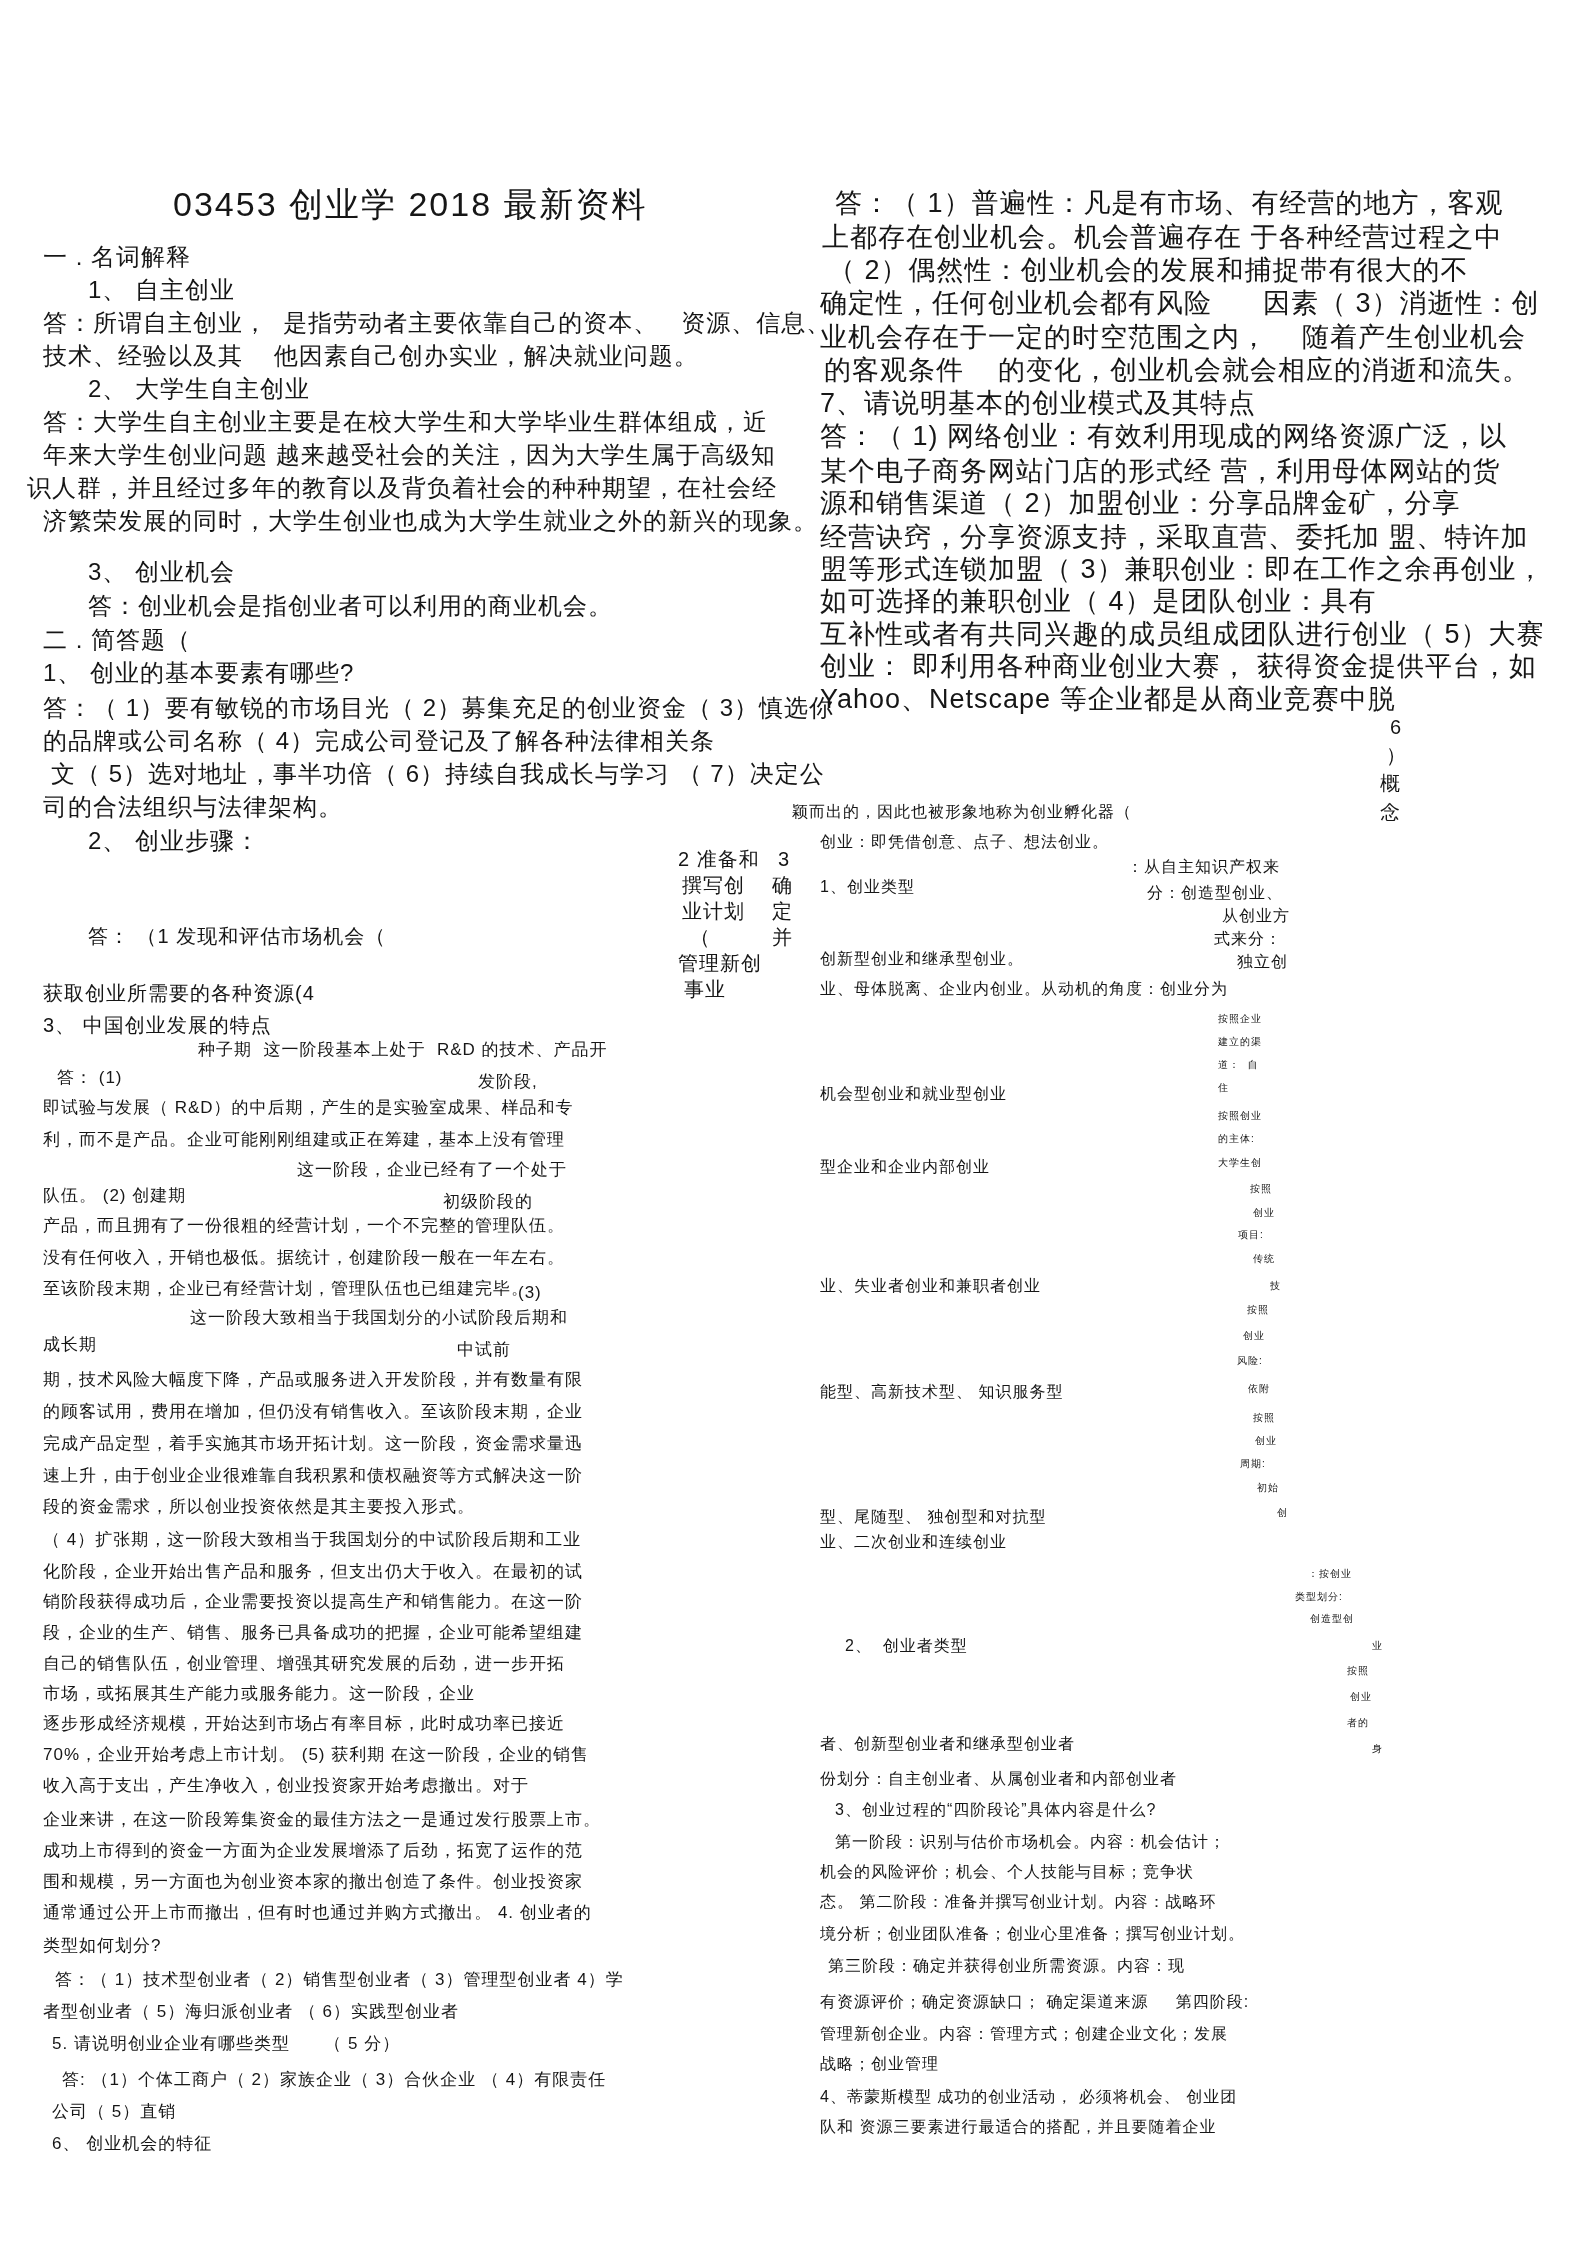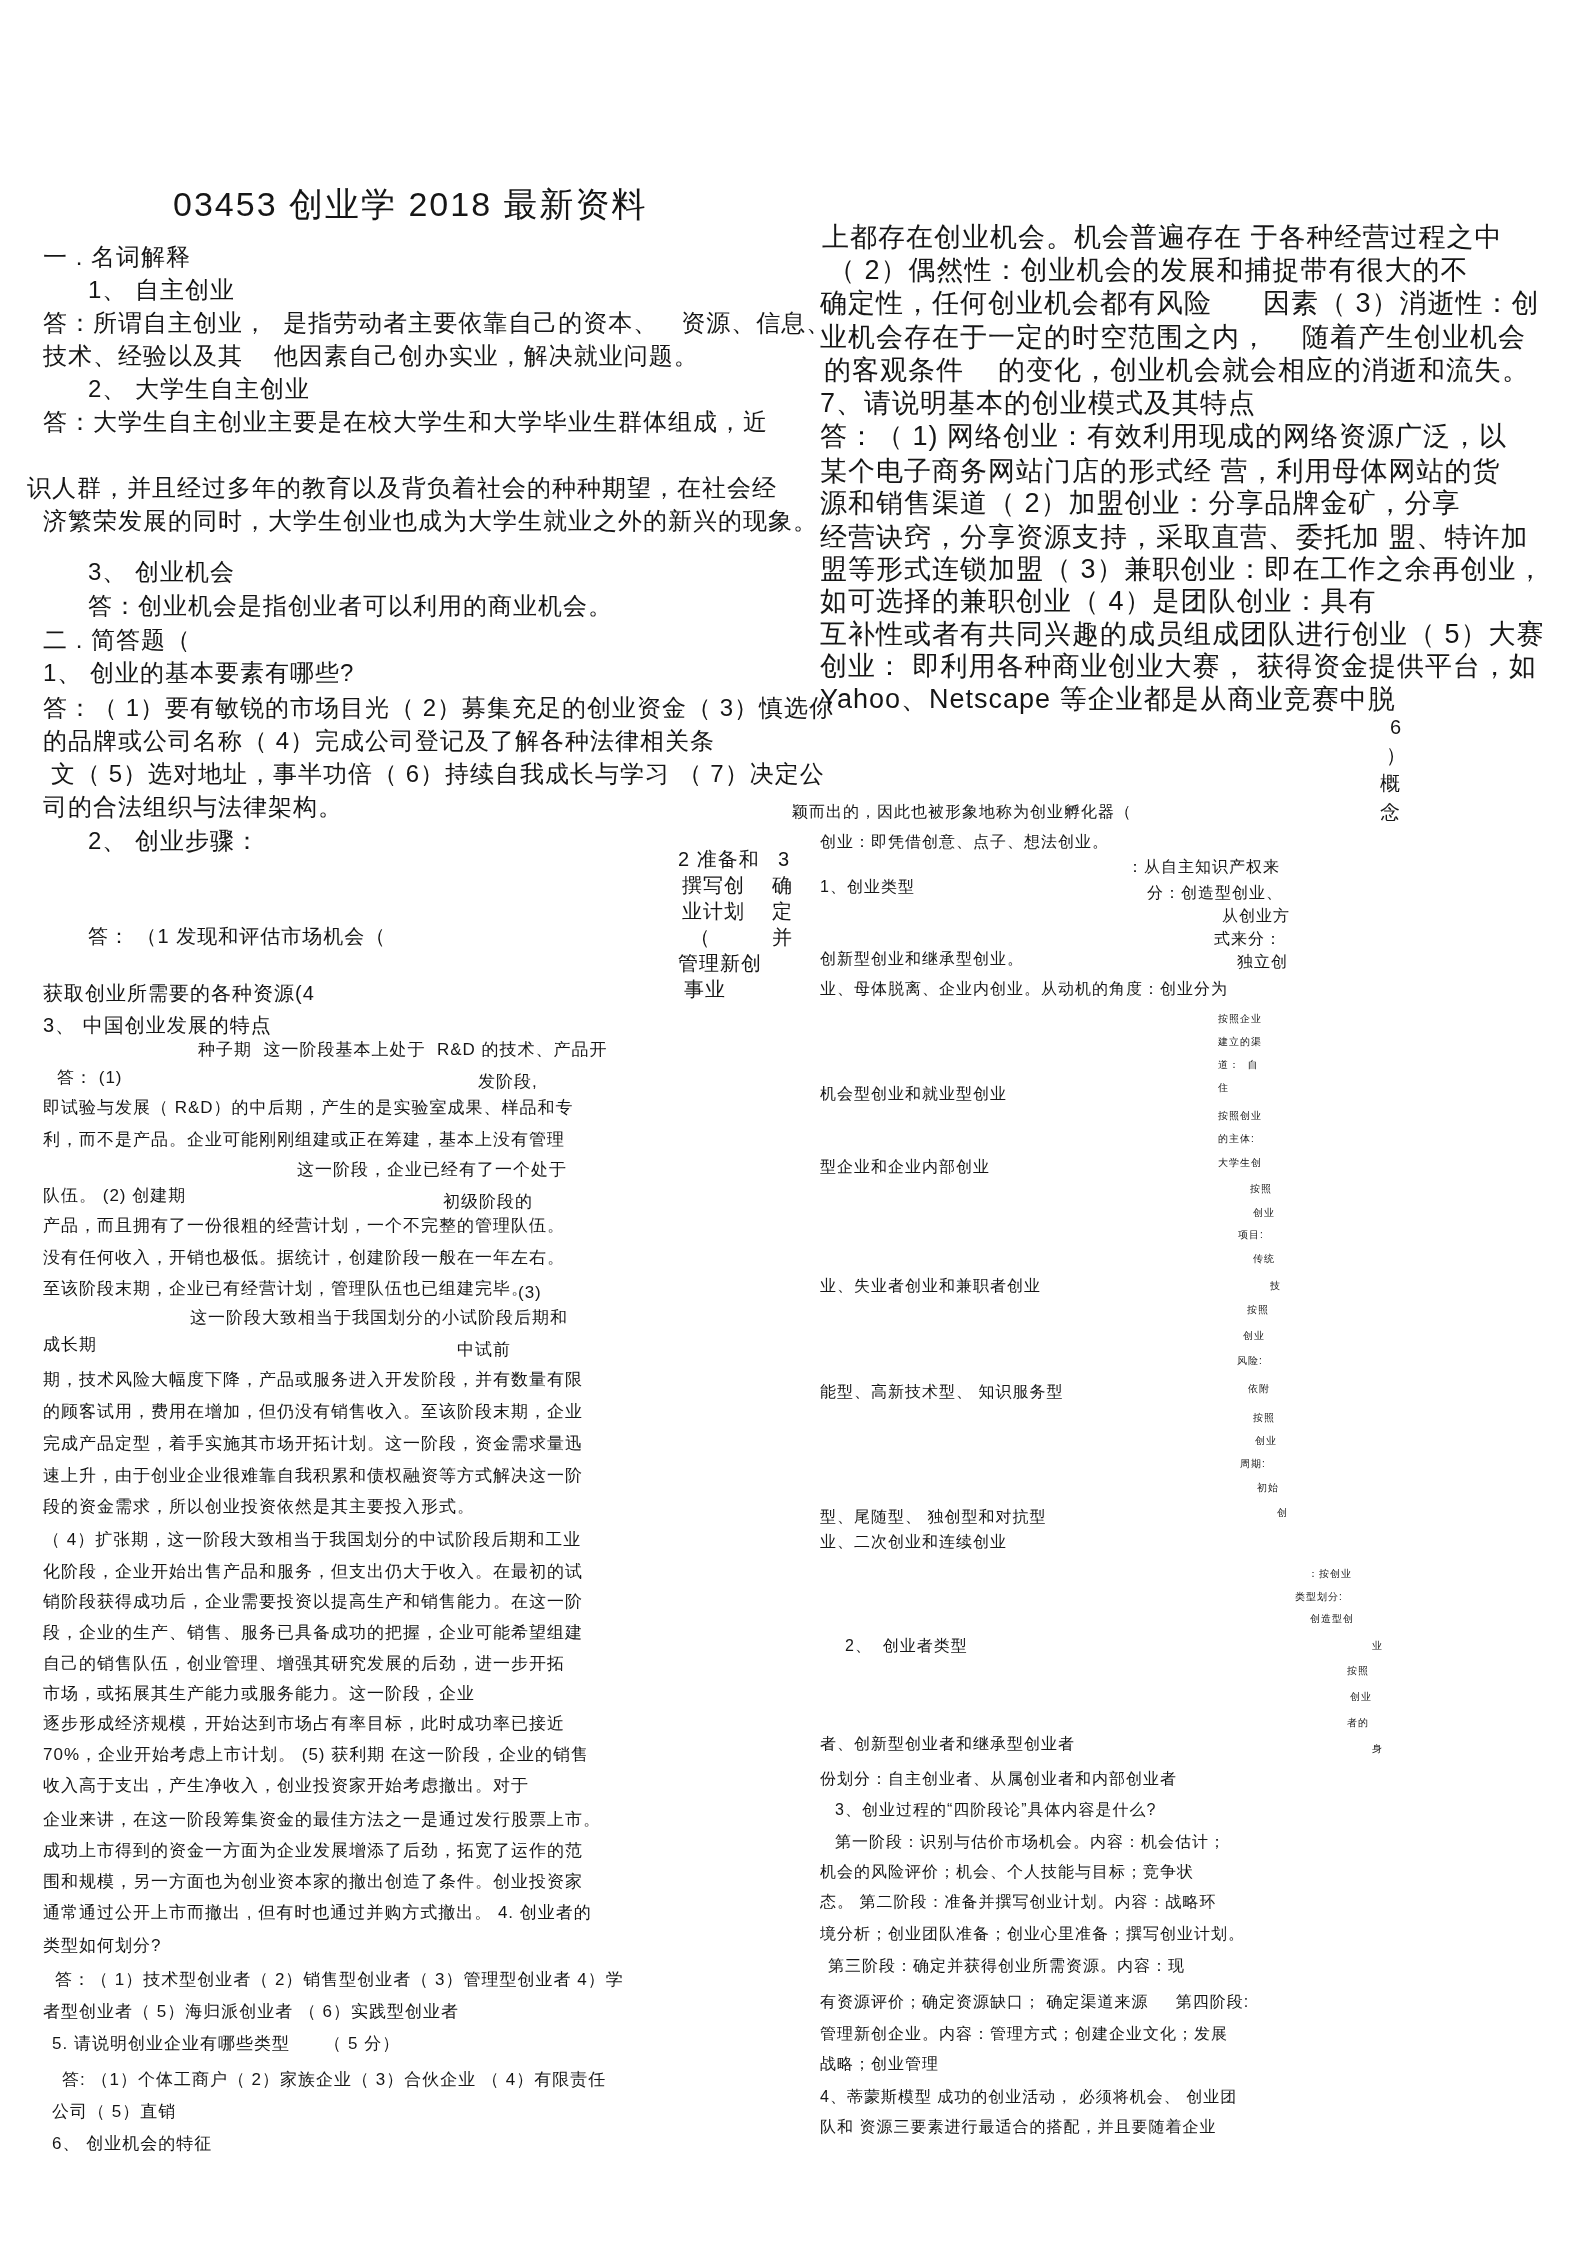--- a/index.html
+++ b/index.html
@@ -31,20 +31,21 @@
 <div class="page">
 
   <div class="ln t34" style="left:173px;top:185px">03453 创业学 2018 最新资料</div>
 
   <div class="ln t24" style="left:43px;top:243px">一 . 名词解释</div>
   <div class="ln t24" style="left:88px;top:276px">1、 自主创业</div>
   <div class="ln t24" style="left:43px;top:309px">答：所谓自主创业，  是指劳动者主要依靠自己的资本、   资源、信息、</div>
   <div class="ln t24" style="left:43px;top:342px">技术、经验以及其    他因素自己创办实业，解决就业问题。</div>
   <div class="ln t24" style="left:88px;top:375px">2、 大学生自主创业</div>
   <div class="ln t24" style="left:43px;top:408px">答：大学生自主创业主要是在校大学生和大学毕业生群体组成，近</div>
+  <div class="ln t24" style="left:43px;top:441px">年来大学生创业问题 越来越受社会的关注，因为大学生属于高级知</div>
   <div class="ln t24" style="left:27px;top:474px">识人群，并且经过多年的教育以及背负着社会的种种期望，在社会经</div>
   <div class="ln t24" style="left:43px;top:507px">济繁荣发展的同时，大学生创业也成为大学生就业之外的新兴的现象。</div>
   <div class="ln t24" style="left:88px;top:558px">3、 创业机会</div>
   <div class="ln t24" style="left:88px;top:592px">答：创业机会是指创业者可以利用的商业机会。</div>
   <div class="ln t24" style="left:43px;top:626px">二 . 简答题（</div>
   <div class="ln t24" style="left:43px;top:659px">1、 创业的基本要素有哪些?</div>
   <div class="ln t24" style="left:43px;top:694px">答：（ 1）要有敏锐的市场目光（ 2）募集充足的创业资金（ 3）慎选你</div>
   <div class="ln t24" style="left:43px;top:727px">的品牌或公司名称（ 4）完成公司登记及了解各种法律相关条</div>
   <div class="ln t24" style="left:51px;top:760px">文（ 5）选对地址，事半功倍（ 6）持续自我成长与学习 （ 7）决定公</div>
   <div class="ln t24" style="left:43px;top:793px">司的合法组织与法律架构。</div>
@@ -99,20 +100,21 @@
   <div class="ln t17" style="left:43px;top:1872px">围和规模，另一方面也为创业资本家的撤出创造了条件。创业投资家</div>
   <div class="ln t17" style="left:43px;top:1903px">通常通过公开上市而撤出 , 但有时也通过并购方式撤出。 4. 创业者的</div>
   <div class="ln t17" style="left:43px;top:1936px">类型如何划分?</div>
   <div class="ln t17" style="left:55px;top:1970px">答：（ 1）技术型创业者（ 2）销售型创业者（ 3）管理型创业者 4）学</div>
   <div class="ln t17" style="left:43px;top:2002px">者型创业者（ 5）海归派创业者 （ 6）实践型创业者</div>
   <div class="ln t17" style="left:52px;top:2034px">5. 请说明创业企业有哪些类型      （ 5 分）</div>
   <div class="ln t17" style="left:62px;top:2070px">答: （1）个体工商户（ 2）家族企业（ 3）合伙企业 （ 4）有限责任</div>
   <div class="ln t17" style="left:52px;top:2102px">公司（ 5）直销</div>
   <div class="ln t17" style="left:52px;top:2134px">6、 创业机会的特征</div>
 
+  <div class="ln t27" style="left:835px;top:188px">答：（ 1）普遍性：凡是有市场、有经营的地方，客观</div>
   <div class="ln t27" style="left:822px;top:222px">上都存在创业机会。机会普遍存在 于各种经营过程之中</div>
   <div class="ln t27" style="left:828px;top:255px">（ 2）偶然性：创业机会的发展和捕捉带有很大的不</div>
   <div class="ln t27" style="left:820px;top:288px">确定性，任何创业机会都有风险      因素（ 3）消逝性：创</div>
   <div class="ln t27" style="left:820px;top:322px">业机会存在于一定的时空范围之内，    随着产生创业机会</div>
   <div class="ln t27" style="left:824px;top:355px">的客观条件    的变化，创业机会就会相应的消逝和流失。</div>
   <div class="ln t27" style="left:820px;top:388px">7、请说明基本的创业模式及其特点</div>
   <div class="ln t27" style="left:820px;top:421px">答：（ 1) 网络创业：有效利用现成的网络资源广泛，以</div>
   <div class="ln t27" style="left:820px;top:456px">某个电子商务网站门店的形式经 营，利用母体网站的货</div>
   <div class="ln t27" style="left:820px;top:488px">源和销售渠道（ 2）加盟创业：分享品牌金矿，分享</div>
   <div class="ln t27" style="left:820px;top:522px">经营诀窍，分享资源支持，采取直营、委托加 盟、特许加</div>

